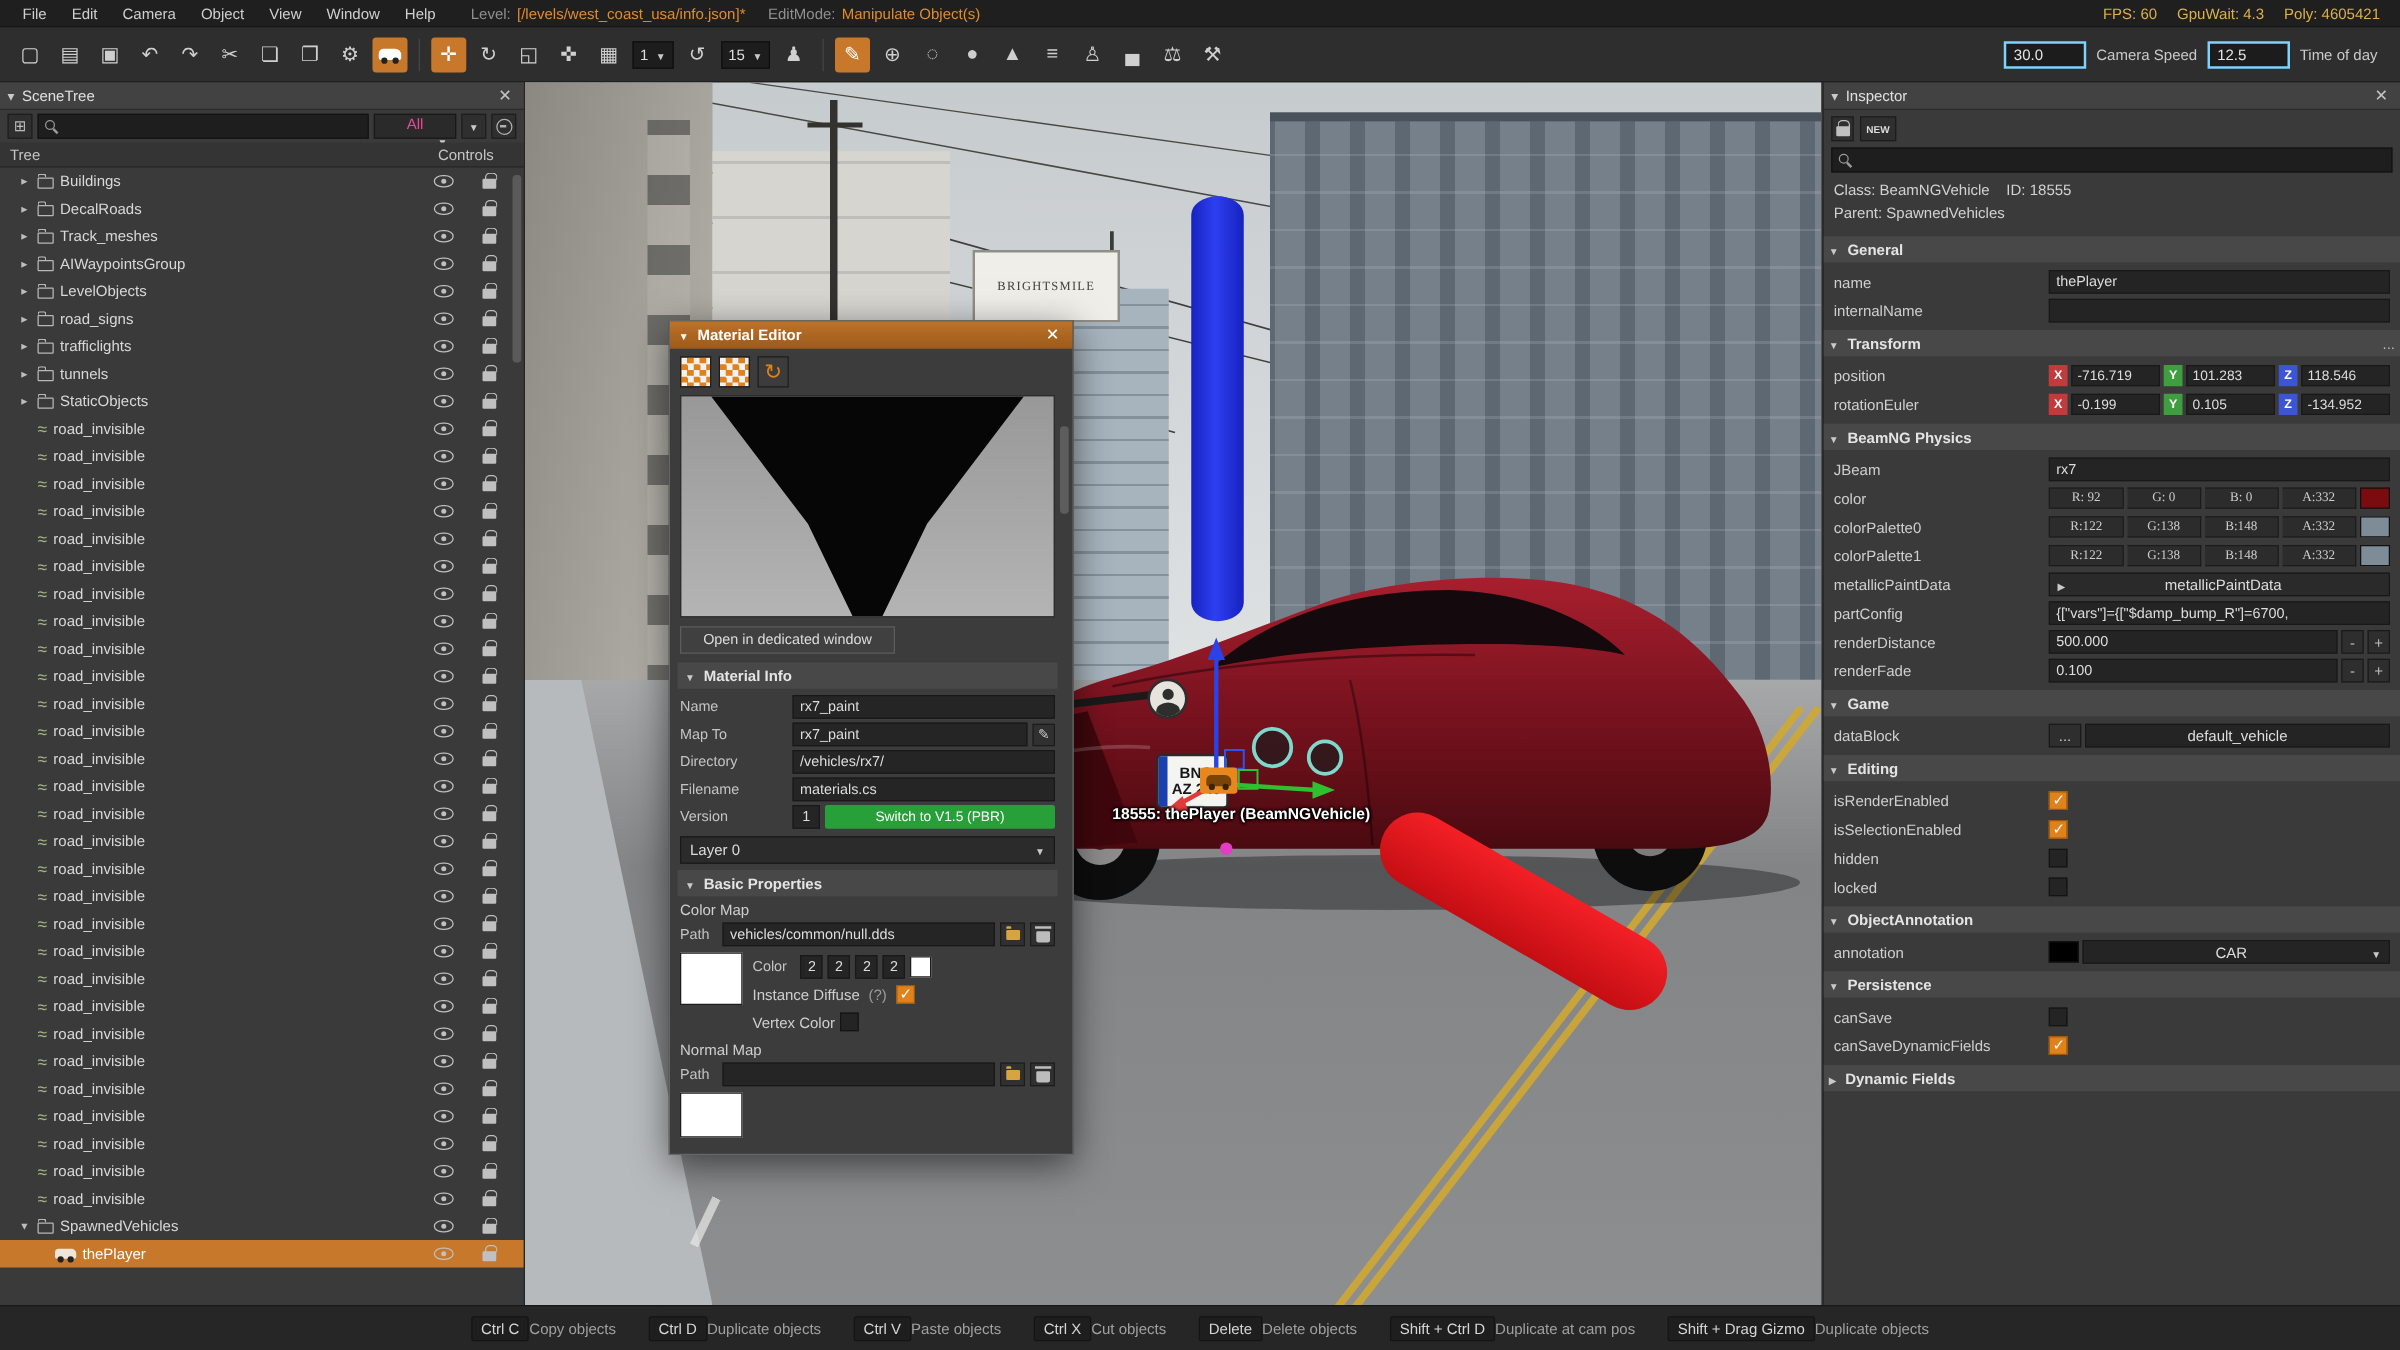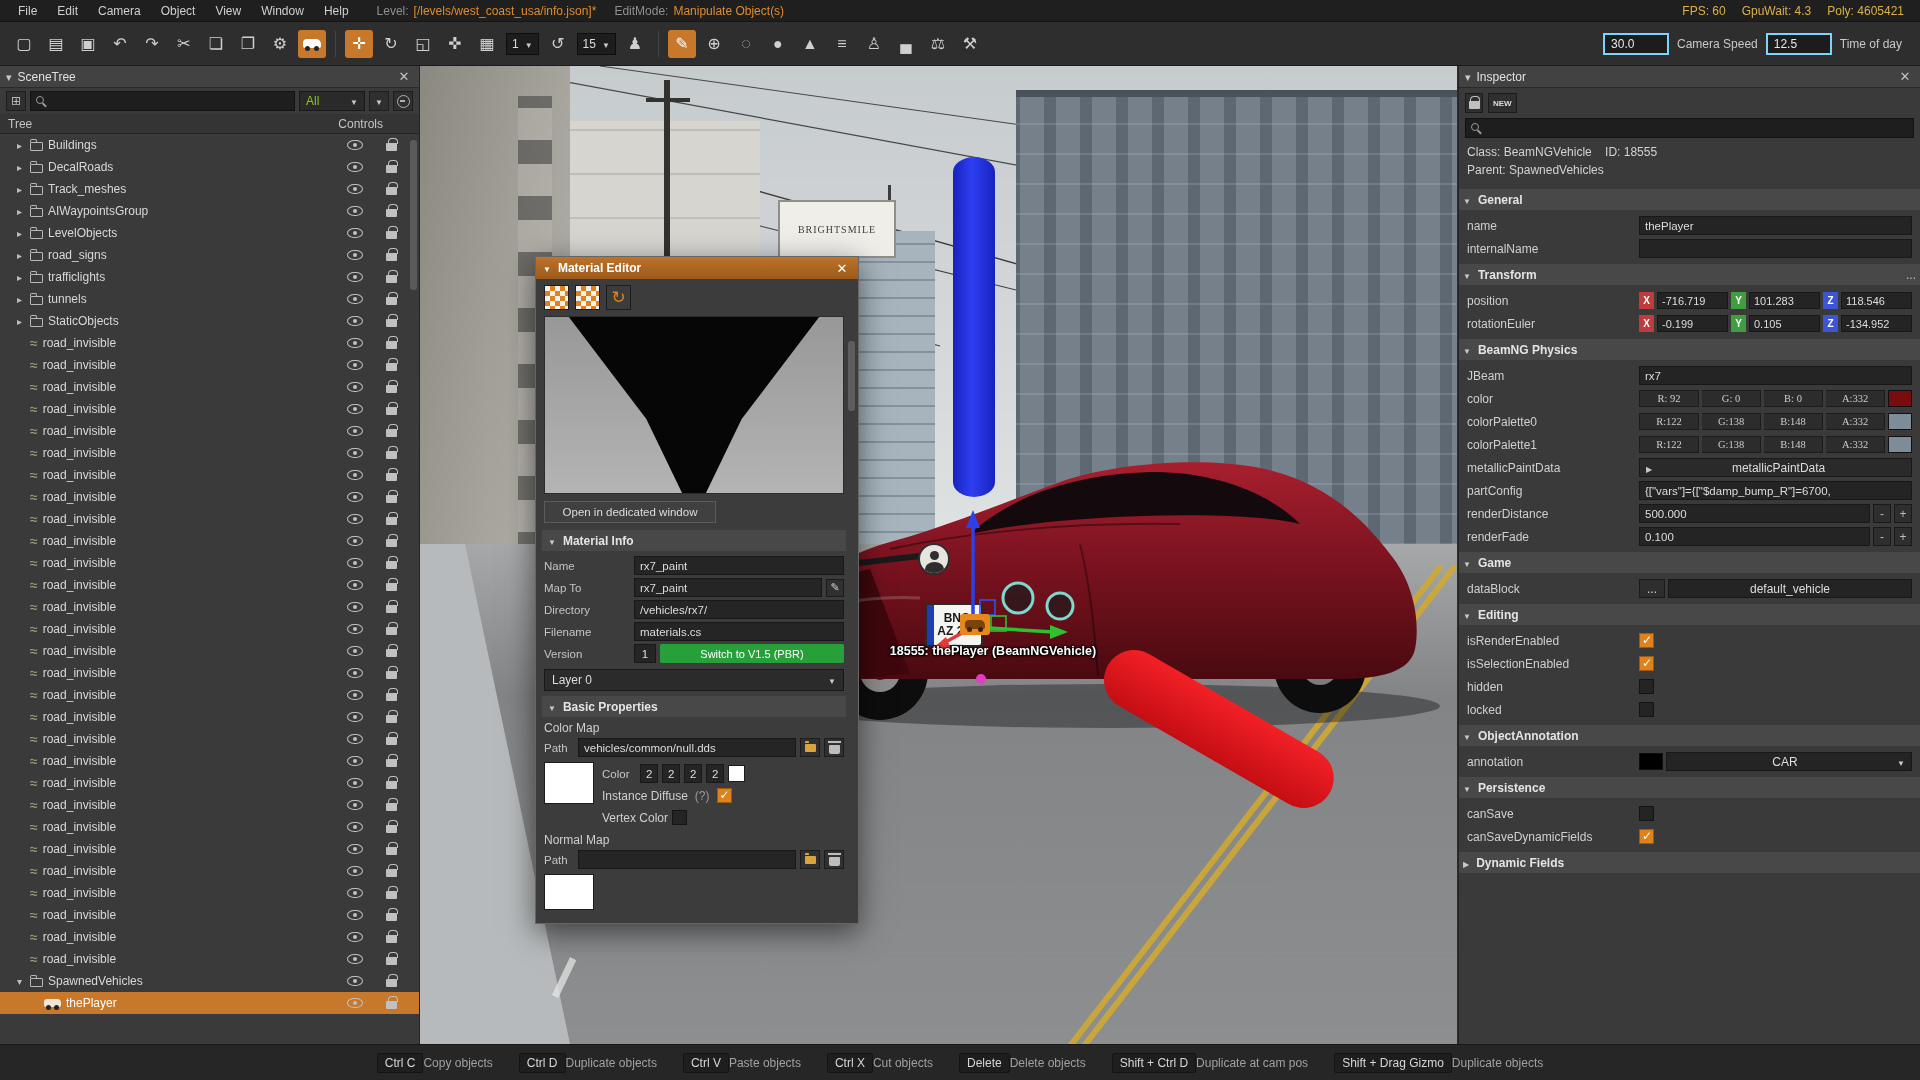--- a/index.html
+++ b/index.html
@@ -51,26 +51,26 @@
   .tri-r::before{content:"▶";font-size:8px;color:#c9c9c9;}
 
   
   .st-filter{display:flex;align-items:center;gap:4px;padding:3px 6px;background:#3a3a3a;}
   .sq-btn{width:20px;height:20px;background:#2f2f2f;border:1px solid #1e1e1e;display:flex;align-items:center;justify-content:center;color:#bbb;font-size:12px;}
   .st-search{flex:1;height:20px;background:#1e1e1e;border:1px solid #121212;display:flex;align-items:center;padding:0 5px;gap:5px;}
   .st-search input{flex:1;background:transparent;border:none;outline:none;color:#ddd;font-size:12px;font-family:"Liberation Sans",sans-serif;}
   .mag{width:11px;height:11px;position:relative;flex:none;}
   .mag::before{content:"";position:absolute;width:6px;height:6px;border:1.5px solid #9a9a9a;border-radius:50%;left:0;top:0;}
   .mag::after{content:"";position:absolute;width:5px;height:1.5px;background:#9a9a9a;transform:rotate(45deg);left:6px;top:8px;}
-  .st-all{width:66px;height:20px;background:#2a2a2a;border:1px solid #181818;display:flex;align-items:center;padding:0 6px;color:#84cc16;}
+  .st-all{width:66px;height:20px;background:#2a2a2a;border:1px solid #181818;display:flex;align-items:center;padding:0 6px;color:#ec4899;flex-direction:column;}
   .st-all .tri-dd{margin-left:auto;}
   .ring{width:13px;height:13px;border:1.6px solid #b0b0b0;border-radius:50%;position:relative;}
   .ring::after{content:"";position:absolute;left:2px;top:4.5px;width:5px;height:1.6px;background:#b0b0b0;}
   .st-cols{height:20px;background:#343434;border-bottom:1px solid #262626;display:flex;align-items:center;padding:0 8px;color:#c5c5c5;}
-  .st-cols .c2{margin-left:auto;margin-right:28px;}
+  .st-cols .c2{margin-left:auto;margin-right:16px;}
   .st-list{position:relative;flex:1;overflow:hidden;}
   .tree-row{height:22px;display:flex;align-items:center;padding-left:14px;gap:5px;}
   .tree-row .tw{width:11px;text-align:center;color:#bdbdbd;font-size:10px;}
   .k-folder .tw::before{content:"▸";}
   .k-folder-open .tw::before{content:"▾";}
   .tlabel{color:#d8d8d8;}
   .spacer{flex:1;}
   .eye{width:16px;height:10px;border:1.5px solid #c0c0c0;border-radius:50% / 55%;position:relative;flex:none;margin-right:18px;}
   .eye::after{content:"";position:absolute;left:4.5px;top:1.5px;width:4px;height:4px;border-radius:50%;background:#c0c0c0;}
   .lockic{width:11px;height:8px;background:#c0c0c0;border-radius:1px;position:relative;flex:none;margin-right:22px;margin-top:4px;}

